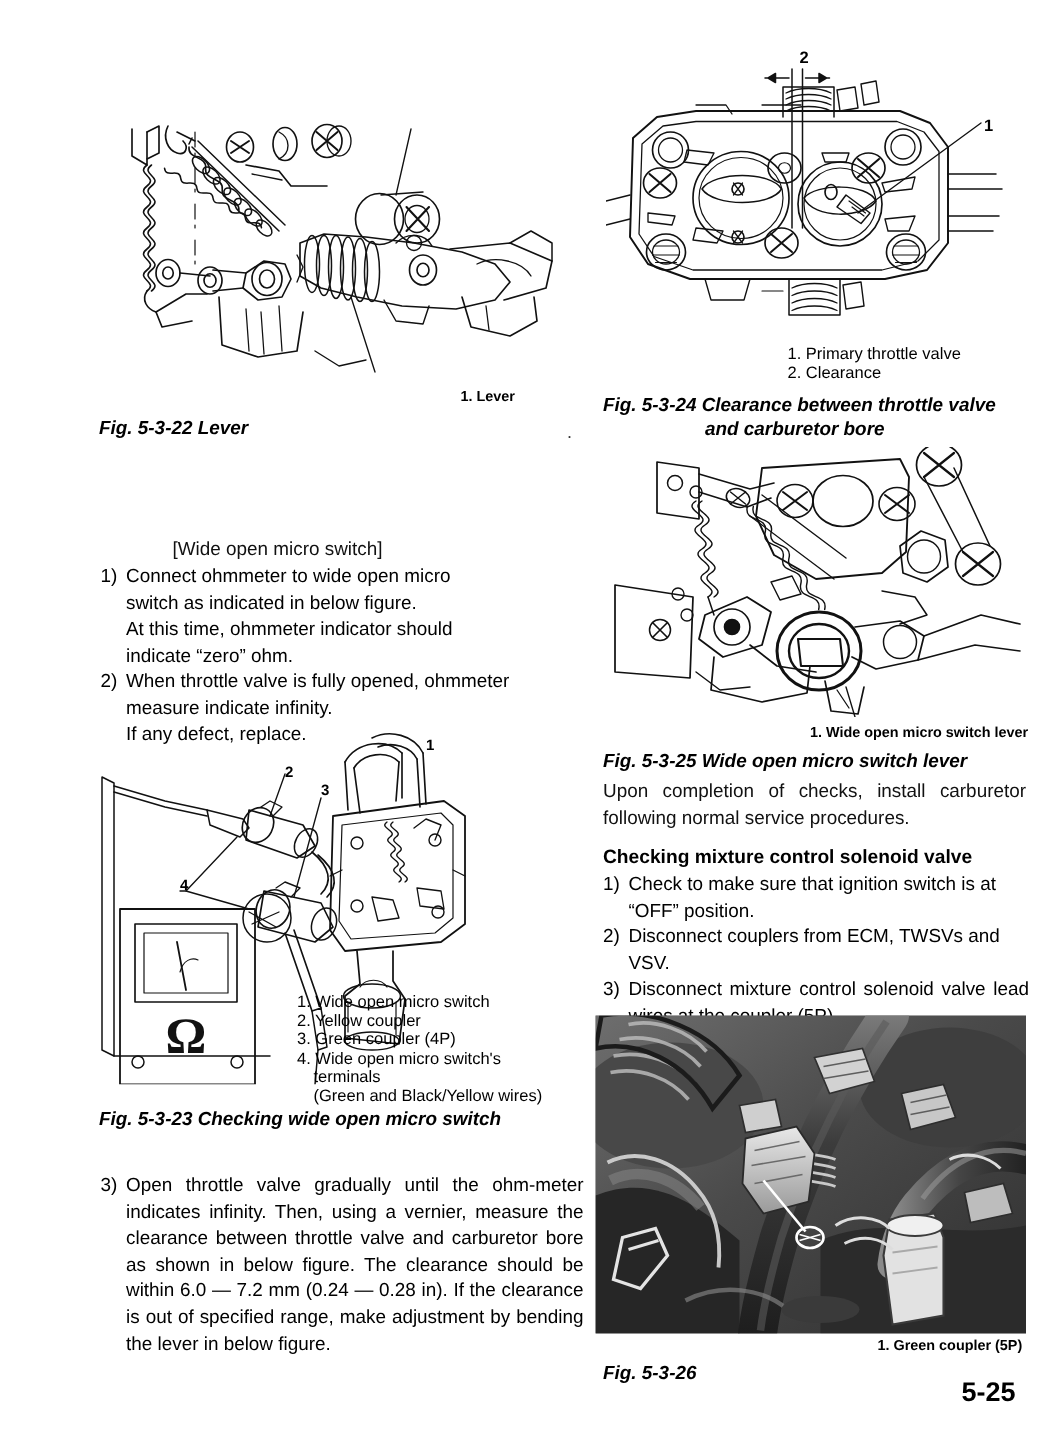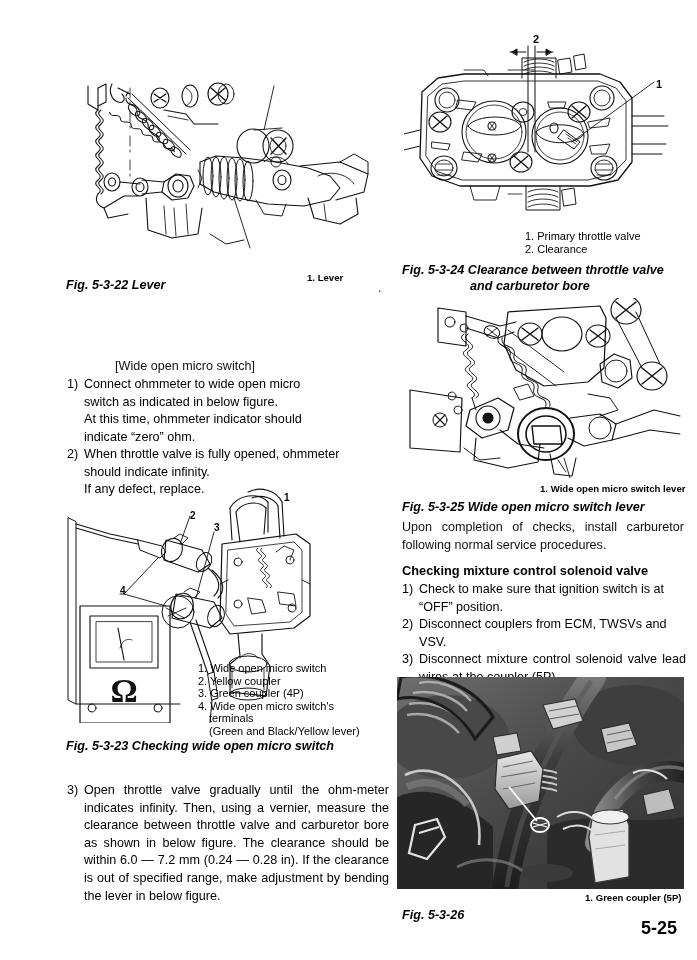--- a/index.html
+++ b/index.html
@@ -210,21 +210,21 @@
       <path d="M196 104 C204 96 216 98 220 106" stroke-width="0.9"></path>
       <ellipse cx="208" cy="104" rx="5" ry="5" stroke-width="0.9"></ellipse>
 
       <path d="M166 140 L182 190" stroke-width="0.9"></path>
 
       <path d="M188 142 L196 156 L214 158 L218 146" stroke-width="0.95"></path>
       <path d="M142 176 L158 186 L176 182" stroke-width="0.95"></path>
     </svg>
   </div>
 
-  <div class="callout" style="left:307px; top:272px;">1. Lever</div>
+  <div class="callout" style="left:307px; top:259px;">1. Lever</div>
 
   <div class="caption" style="left:66px; top:277px;">Fig.  5-3-22  Lever</div>
 
   <div class="stray-dot" style="left:378px; top:281px;">.</div>
 
   <div class="fig" style="left:404px; top:34px; width:278px; height:190px;">
     <svg width="278" height="190" viewBox="0 0 278 190" fill="none" stroke="#111" stroke-width="1.1" stroke-linejoin="round" stroke-linecap="round">
 
       <path d="M124 12 L124 118" stroke-width="1.0"></path>
       <path d="M131 12 L131 118" stroke-width="1.0"></path>
@@ -328,21 +328,21 @@
     <span class="mark">1)</span>
     <span class="body">Connect ohmmeter to wide open micro</span>
     <span class="body nojust">switch as indicated in below figure.</span>
     <span class="body">At this time, ohmmeter indicator should</span>
     <span class="body nojust">indicate “zero” ohm.</span>
   </div>
 
   <div class="li" style="left:67px; top:446px; width:322px;">
     <span class="mark">2)</span>
     <span class="body nojust">When throttle valve is fully opened, ohmmeter</span>
-    <span class="body nojust">should indicate infinity.</span>
+    <span class="body nojust">measure indicate infinity.</span>
     <span class="body nojust">If any defect, replace.</span>
   </div>
 
   <div class="fig" style="left:62px; top:488px; width:250px; height:235px;">
     <svg width="250" height="235" viewBox="0 0 250 235" fill="none" stroke="#111" stroke-width="1.1" stroke-linejoin="round" stroke-linecap="round">
 
       <path d="M6 30 L6 212 L14 216 L14 34 Z" stroke-width="1.0"></path>
       <path d="M6 212 L96 212 L96 228 L6 228 Z" stroke-width="0"></path>
       <path d="M14 216 L118 216" stroke-width="1.0"></path>
 
@@ -430,21 +430,21 @@
   <div class="callout" style="left:214px; top:522px; font-size:10px;">3</div>
   <div class="callout" style="left:120px; top:585px; font-size:10px;">4</div>
   <div class="callout" style="left:284px; top:492px; font-size:10px;">1</div>
 
   <div class="callout-block" style="left:198px; top:662px;">
     <div>1. Wide open micro switch</div>
     <div>2. Yellow coupler</div>
     <div>3. Green coupler (4P)</div>
     <div>4. Wide open micro switch's</div>
     <div style="padding-left:11px;">terminals</div>
-    <div style="padding-left:11px;">(Green and Black/Yellow lever)</div>
+    <div style="padding-left:11px;">(Green and Black/Yellow wires)</div>
   </div>
 
   <div class="caption" style="left:66px; top:738px;text-align:right;">Fig. 5-3-23 Checking wide open micro switch</div>
 
   <div class="li" style="left:67px; top:782px; width:322px;">
     <span class="mark">3)</span>
     <span class="body just">Open throttle valve gradually until the ohm-meter indicates infinity. Then, using a vernier, measure the clearance between throttle valve and carburetor bore as shown in below figure. The clearance should be within 6.0 — 7.2 mm (0.24 — 0.28 in). If the clearance is out of specified range, make adjustment by bending the lever in below figure.</span>
   </div>
 
   <div class="fig" style="left:404px; top:298px; width:282px; height:180px;">

